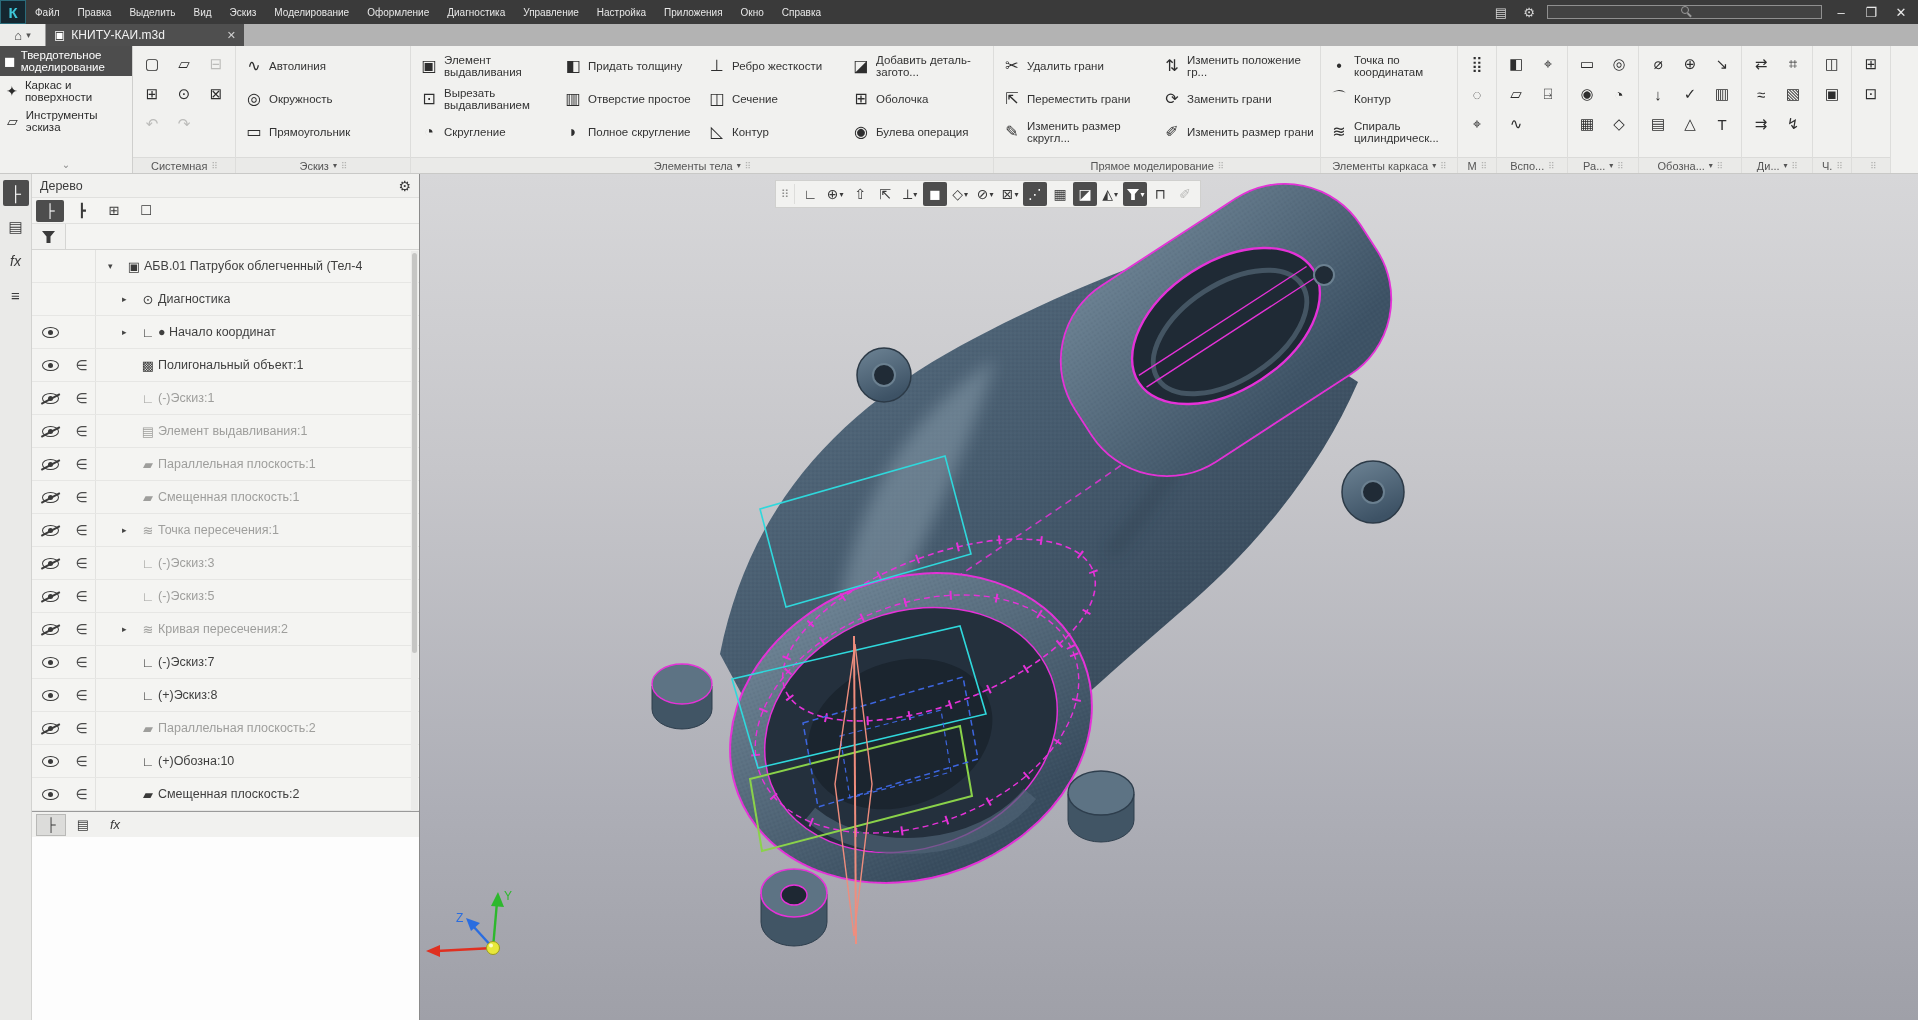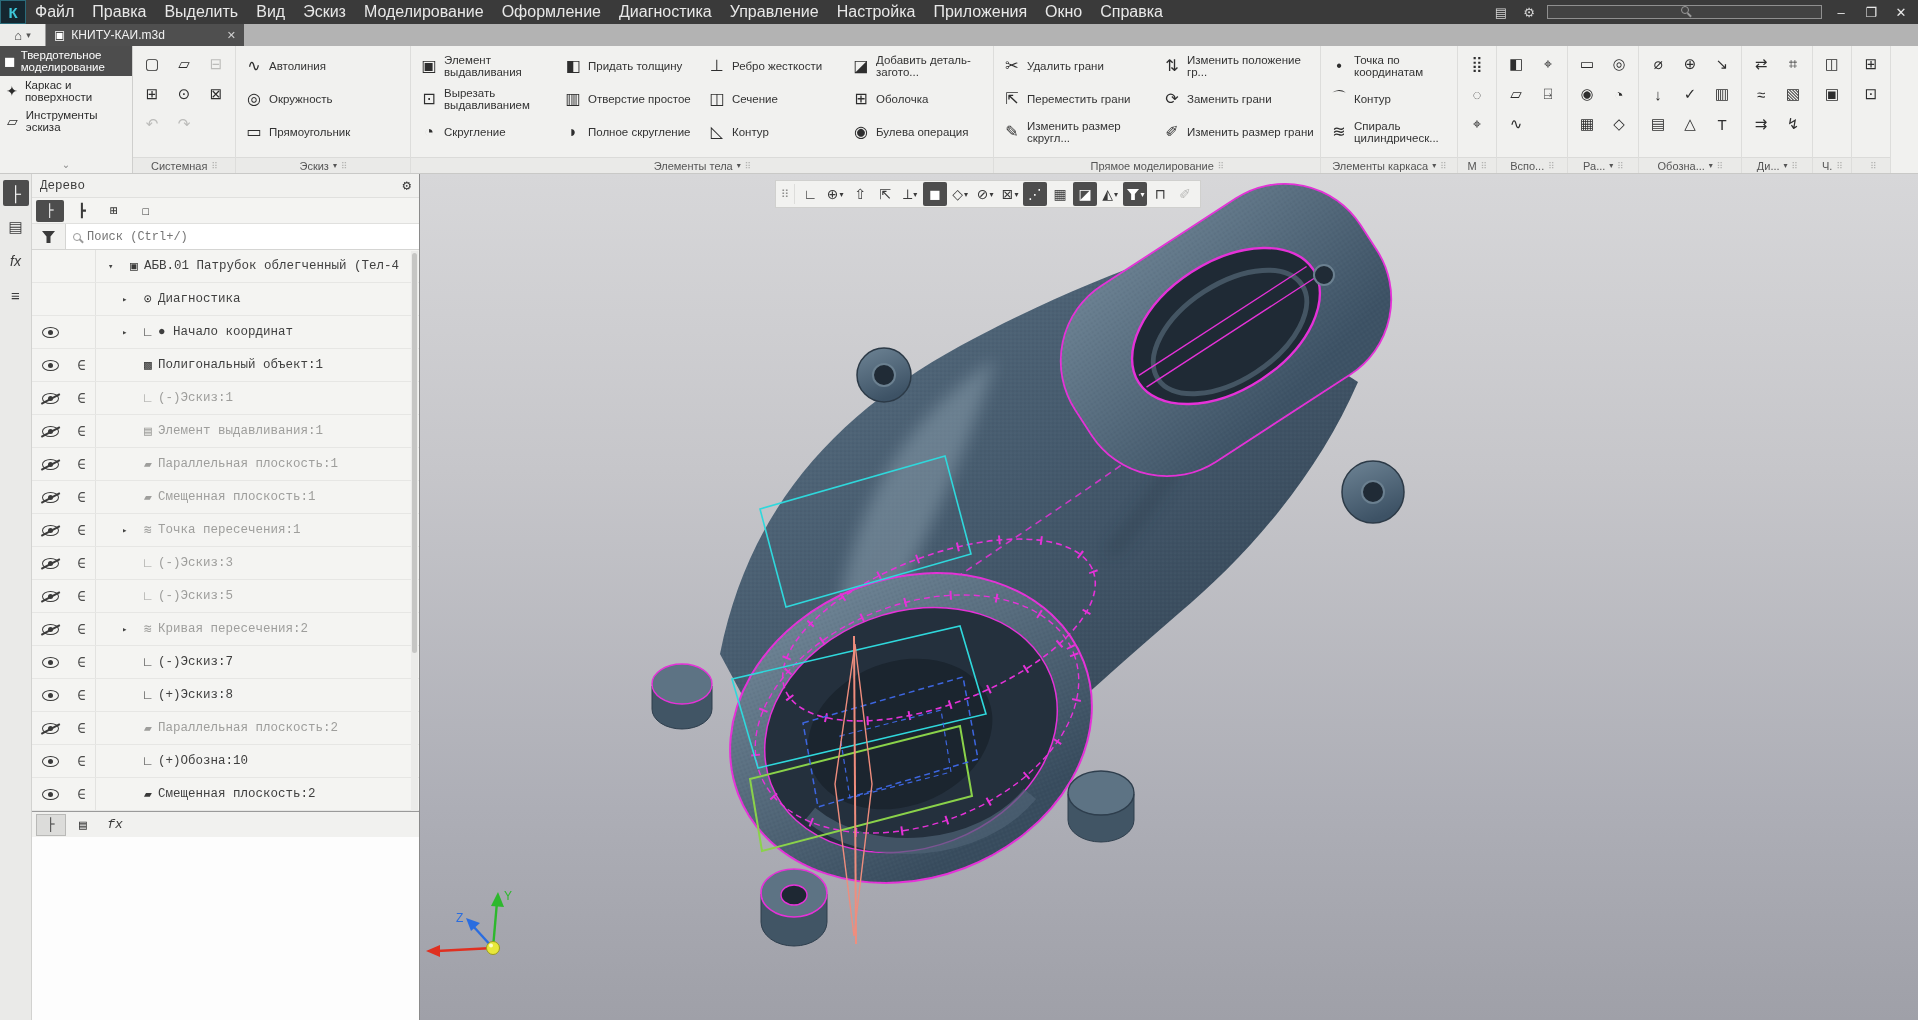--- a/index.html
+++ b/index.html
@@ -5,21 +5,21 @@
   * { margin:0; padding:0; box-sizing:border-box; }
   html,body { width:1918px; height:1020px; overflow:hidden; }
   body { font-family:"Liberation Sans","DejaVu Sans",sans-serif; font-size:12px; color:#333; background:#f1f1ef; }
   #app { width:1918px; height:1020px; display:flex; flex-direction:column; }
 
   
   .menubar { height:24px; background:#3a3a3a; display:flex; align-items:center; color:#e8e8e8; flex:0 0 24px; }
   .logo { width:26px; height:24px; background:#152730; color:#3ec6d8; display:flex; align-items:center; justify-content:center;
           font-weight:bold; font-size:15px; border:1px solid #2a6b7a; }
   .menu-items { display:flex; height:100%; }
-  .mitem { padding:12px 9px; display:flex; align-items:center; font-size:16px; cursor:default;text-align:center; }
+  .mitem { padding:12px 9px; display:flex; align-items:center; font-size:10px; cursor:default;text-align:center; }
   .mb-right { margin-left:auto; display:flex; align-items:center; gap:8px; padding-right:6px; }
   .mb-ico { color:#d5d5d5; font-size:13px; width:20px; text-align:center; }
   .mb-search { width:275px; height:14px; background:#424242; border:1px solid #8f8f8f; display:flex; align-items:center; padding:0 5px; gap:23px;flex-direction:column; }
   .mb-search input { background:transparent; border:none; outline:none; color:#b9b9b9; font-size:12px; width:100%; font-family:inherit; }
   .mag { width:8px; height:8px; border:1.5px solid #9a9a9a; border-radius:50%; position:relative; flex:0 0 auto; }
   .mag::after { content:''; position:absolute; width:5px; height:1.5px; background:#9a9a9a; transform:rotate(45deg); right:-4px; bottom:-2px; }
   .winbtn { width:22px; text-align:center; font-size:13px; color:#e8e8e8; }
 
   
   .tabbar { height:22px; background:#b3b3b3; display:flex; align-items:stretch; flex:0 0 22px; }
@@ -53,21 +53,21 @@
   .mode-item.active { background:#4d4d4d; color:#fff; }
   .mode-exp { margin-top:auto; text-align:center; color:#8a8a8a; font-size:10px; height:14px; }
 
   
   .main { flex:1; display:flex; min-height:0; }
   .leftbar { width:32px; flex:0 0 32px; background:#eaeae8; border-right:1px solid #d2d2d0; display:flex; flex-direction:column; align-items:center; padding-top:6px; gap:8px; }
   .lb-ico { width:26px; height:26px; display:flex; align-items:center; justify-content:center; font-size:15px; color:#3a3a3a; border-radius:2px; }
   .lb-ico.active { background:#4d4d4d; color:#fff; }
   .lb-ico.fx { font-style:italic; font-size:14px; }
 
-  .treepanel { width:388px; flex:0 0 388px; background:#f4f4f2; border-right:1px solid #8a8a8a; display:flex; flex-direction:column; position:relative;font-family:Liberation Mono, monospace; }
+  .treepanel { width:388px; flex:0 0 388px; background:#f4f4f2; border-right:1px solid #8a8a8a; display:flex; flex-direction:column; position:relative; }
   .tp-header { height:24px; display:flex; align-items:center; padding:0 8px; background:#f1f1ef; border-bottom:1px solid #e0e0de; color:#3c3c3c; font-size:12.5px; }
   .tp-gear { margin-left:auto; font-size:14px; color:#3a3a3a; }
   .tp-toolbar { height:26px; display:flex; align-items:center; gap:4px; padding:0 4px; border-bottom:1px solid #e0e0de; }
   .tt-btn { width:28px; height:22px; display:flex; align-items:center; justify-content:center; font-size:13px; color:#3a3a3a; border-radius:2px; }
   .tt-btn.active { background:#4d4d4d; color:#fff; }
   .tp-search { height:26px; display:flex; border-bottom:1px solid #d5d5d3; }
   .tp-filter { width:34px; display:flex; align-items:center; justify-content:center; border-right:1px solid #d5d5d3; background:#f1f1ef; }
   .tp-input { flex:1; background:#fff; display:flex; align-items:center; gap:6px; padding:0 7px; }
   .tp-input input { border:none; outline:none; width:100%; font-size:12px; color:#9a9a9a; font-family:inherit; }
   .tp-rows { flex:0 0 auto; }
@@ -567,24 +567,20 @@
           <div class="tt-btn">┣</div>
           <div class="tt-btn">⊞</div>
           <div class="tt-btn">☐</div>
         </div>
       <div class="tp-search">
         <div class="tp-filter">
           <svg class="fun-svg" width="15" height="14" viewBox="0 0 15 14">
               <path d="M1,1 H14 L9.5,6.5 V13 L5.5,13 V6.5 Z"></path>
             </svg>
         </div>
-        <div class="tp-input">
-          <span class="mag"></span>
-          <input placeholder="Поиск (Ctrl+/)" style="">
-        </div>
       </div>
       <div class="tp-rows" id="tree-rows">
           <div class="trow">
             <span class="cell eyec"></span>
             <span class="cell memc"></span>
             <span class="tcontent d0">
               <span class="tarrow">▾</span>
               <span class="ticon">▣</span>
               <span class="tlabel">АБВ.01 Патрубок облегченный (Тел-4</span>
             </span>

